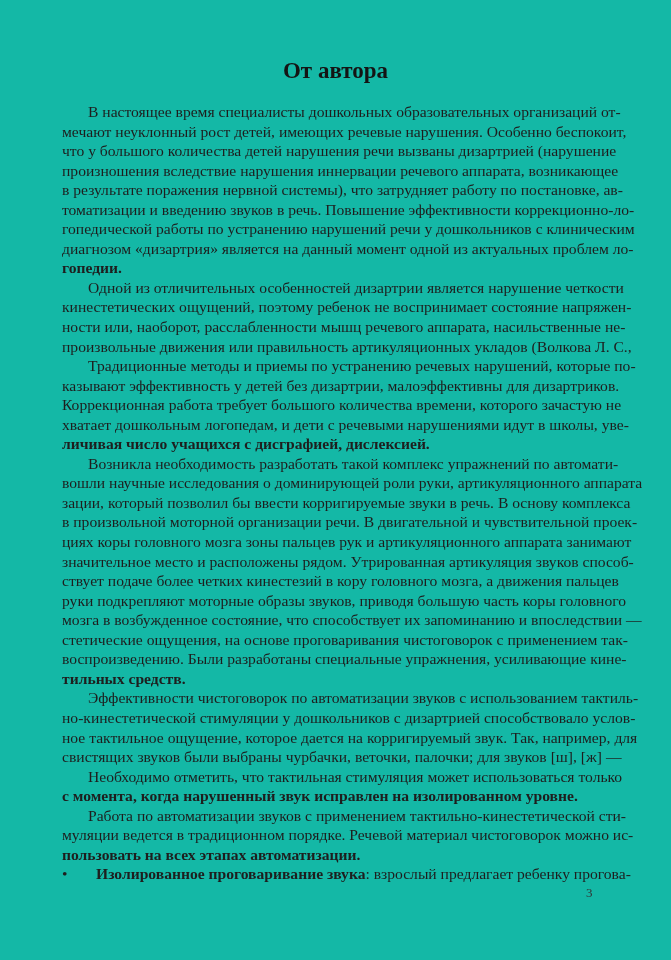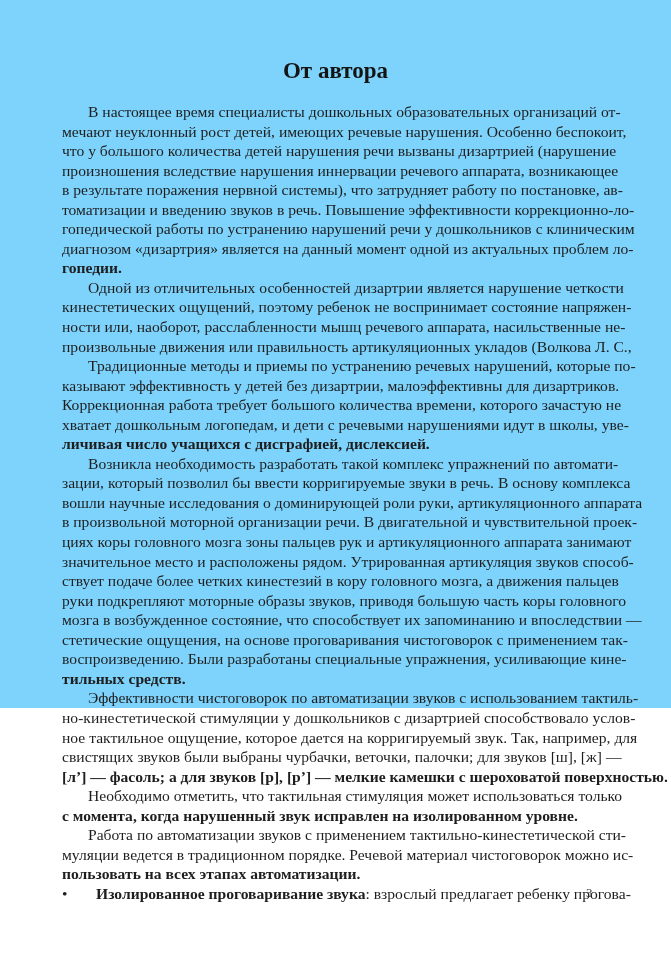--- a/index.html
+++ b/index.html
@@ -11,22 +11,22 @@
       width: 671px;
       height: 960px;
       position: relative;
       overflow: hidden;
       font-family: "Liberation Serif", "DejaVu Serif", serif;
       color: #1e1e1e;
     }
     .page {
       position: absolute;
       left: 0; top: 0;
-      width: 671px; height: 708px;
-      background: #7dd3fc;
+      width: 671px; height: 960px;
+      background: #14b8a6;
     }
     .title {
       position: absolute;
       left: 0; right: 0;
       top: 57px;
       text-align: center;
       font-weight: bold;
       font-size: 23px;
       line-height: 28px;
       color: #141414;
@@ -100,38 +100,37 @@
     </div>
     <div>
       <span class="line indent">Традиционные методы и приемы по устранению речевых нарушений, которые по-</span>
       <span class="line">казывают эффективность у детей без дизартрии, малоэффективны для дизартриков.</span>
       <span class="line">Коррекционная работа требует большого количества времени, которого зачастую не</span>
       <span class="line">хватает дошкольным логопедам, и дети с речевыми нарушениями идут в школы, уве-</span>
       <span class="line last">личивая число учащихся с дисграфией, дислексией.</span>
     </div>
     <div>
       <span class="line indent">Возникла необходимость разработать такой комплекс упражнений по автомати-</span>
+      <span class="line">вошли научные исследования о доминирующей роли руки, артикуляционного аппарата</span>
       <span class="line">зации, который позволил бы ввести корригируемые звуки в речь. В основу комплекса</span>
-      <span class="line">вошли научные исследования о доминирующей роли руки, артикуляционного аппарата</span>
       <span class="line">в произвольной моторной организации речи. В двигательной и чувствительной проек-</span>
       <span class="line">циях коры головного мозга зоны пальцев рук и артикуляционного аппарата занимают</span>
       <span class="line">значительное место и расположены рядом. Утрированная артикуляция звуков способ-</span>
       <span class="line">ствует подаче более четких кинестезий в кору головного мозга, а движения пальцев</span>
       <span class="line">руки подкрепляют моторные образы звуков, приводя большую часть коры головного</span>
       <span class="line">мозга в возбужденное состояние, что способствует их запоминанию и впоследствии —</span>
       <span class="line">стетические ощущения, на основе проговаривания чистоговорок с применением так-</span>
       <span class="line">воспроизведению. Были разработаны специальные упражнения, усиливающие кине-</span>
       <span class="line last">тильных средств.</span>
     </div>
     <div>
       <span class="line indent">Эффективности чистоговорок по автоматизации звуков с использованием тактиль-</span>
       <span class="line">но-кинестетической стимуляции у дошкольников с дизартрией способствовало услов-</span>
       <span class="line">ное тактильное ощущение, которое дается на корригируемый звук. Так, например, для</span>
       <span class="line">свистящих звуков были выбраны чурбачки, веточки, палочки; для звуков [ш], [ж] —</span>
-      <span class="line last">[л’] — фасоль; а для звуков [р], [р’] — мелкие камешки с шероховатой поверхностью.</span>
     </div>
     <div>
       <span class="line indent">Необходимо отметить, что тактильная стимуляция может использоваться только</span>
       <span class="line last">с момента, когда нарушенный звук исправлен на изолированном уровне.</span>
     </div>
     <div>
       <span class="line indent">Работа по автоматизации звуков с применением тактильно-кинестетической сти-</span>
       <span class="line">муляции ведется в традиционном порядке. Речевой материал чистоговорок можно ис-</span>
       <span class="line last">пользовать на всех этапах автоматизации.</span>
     </div>

